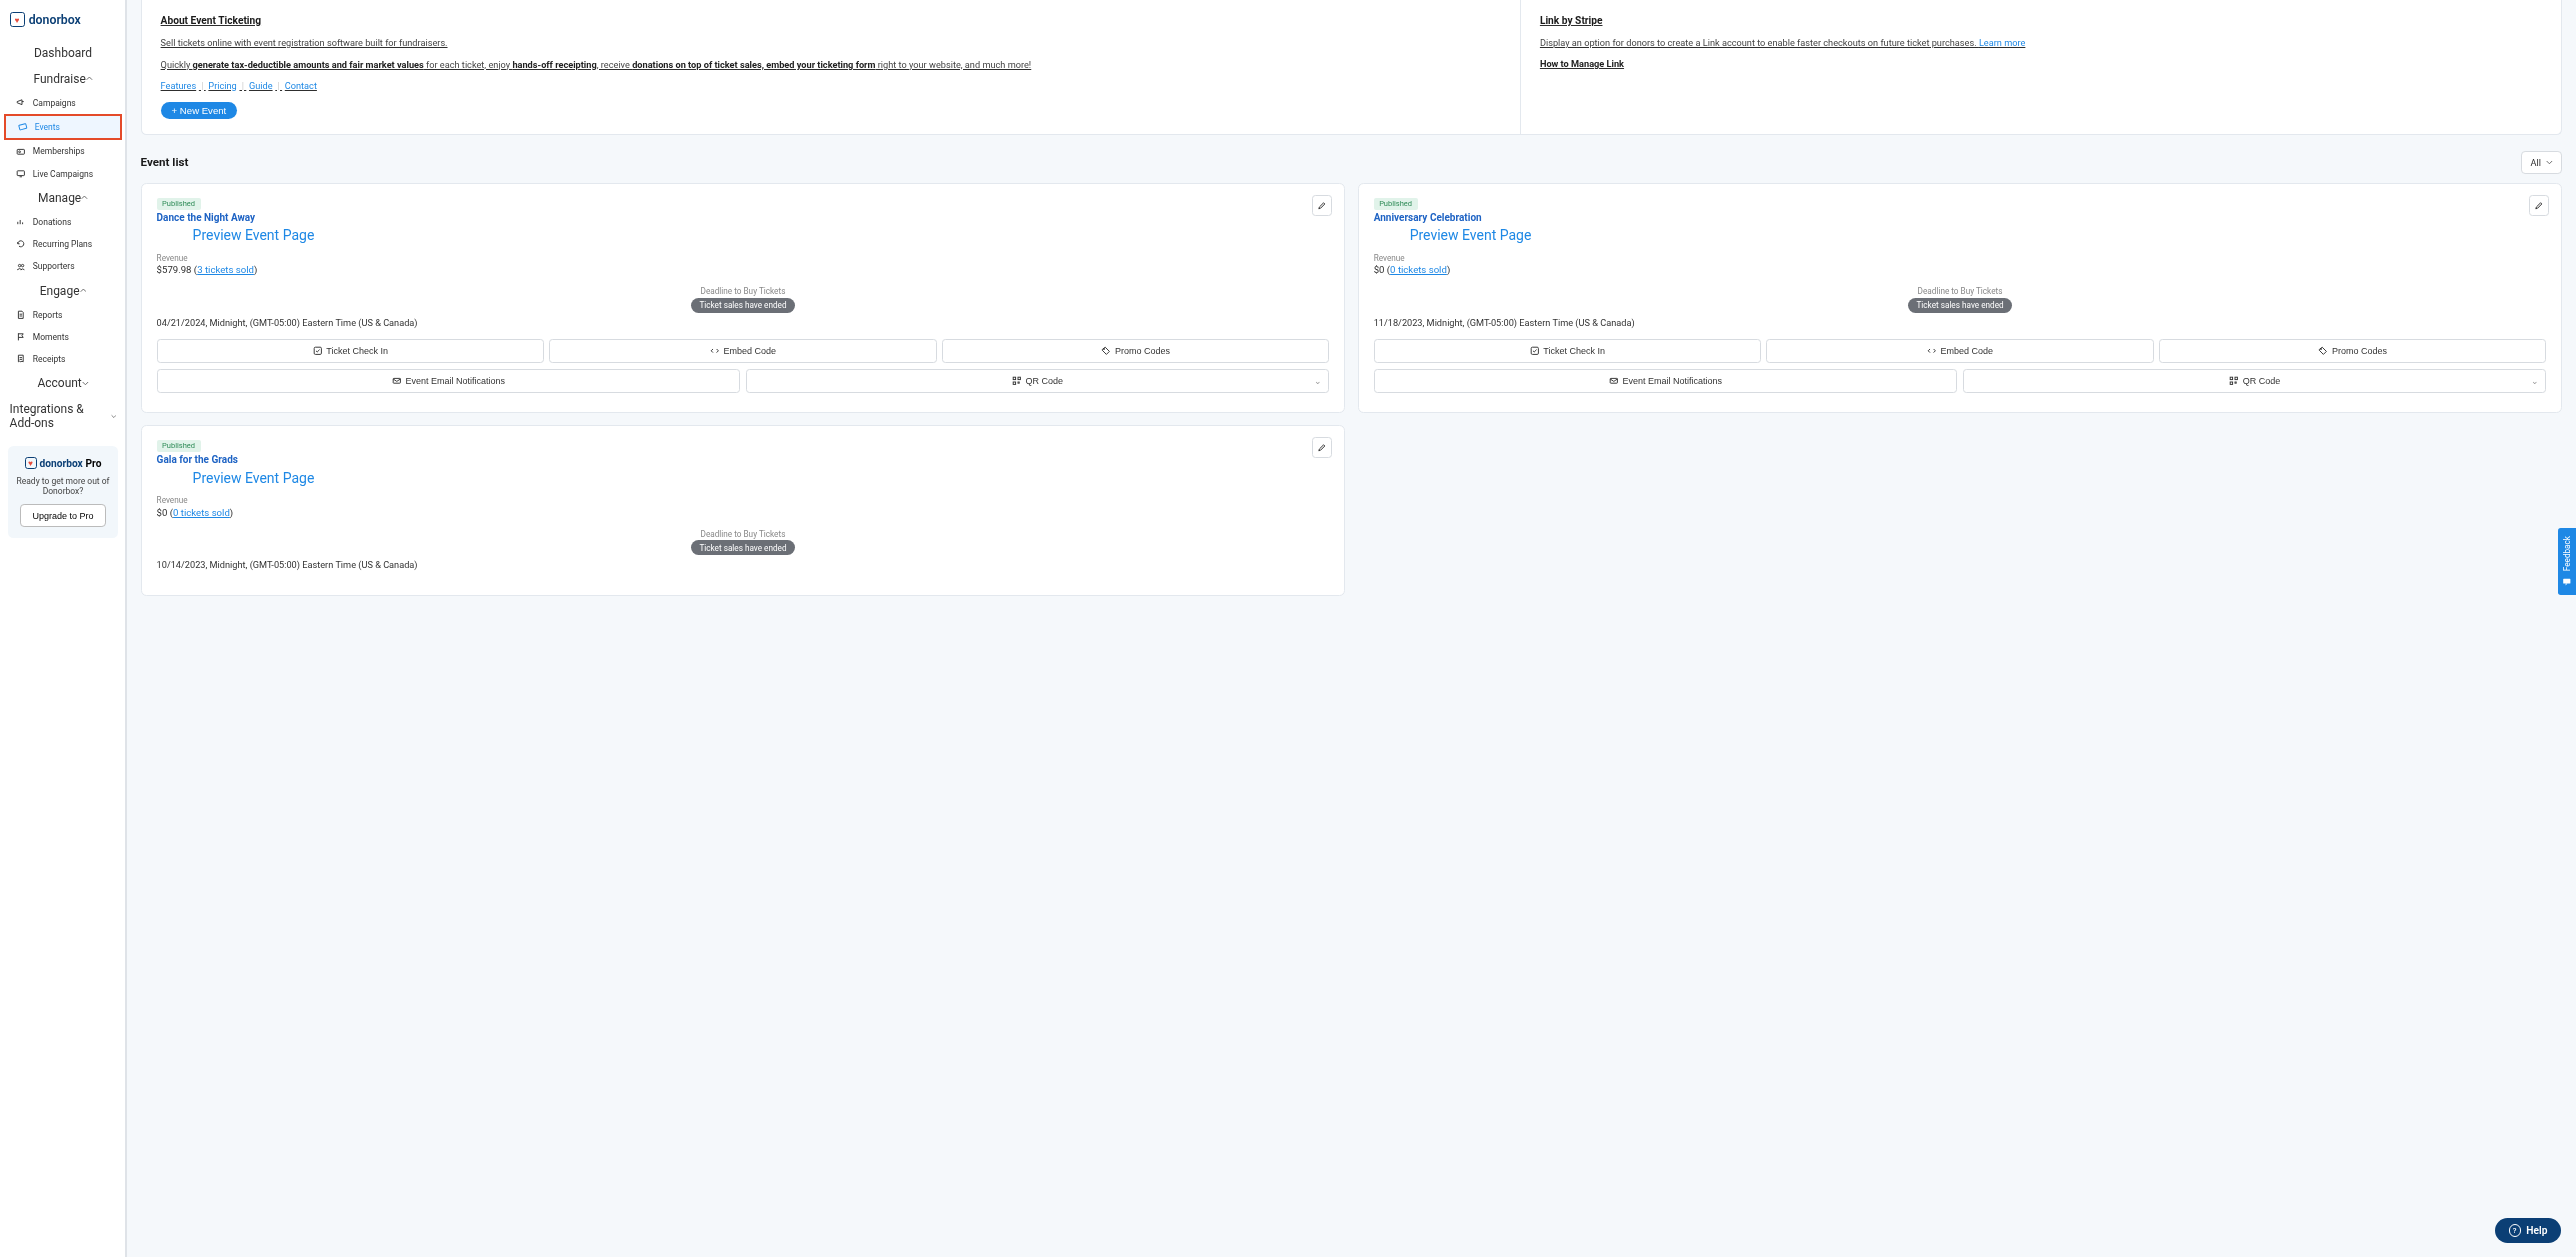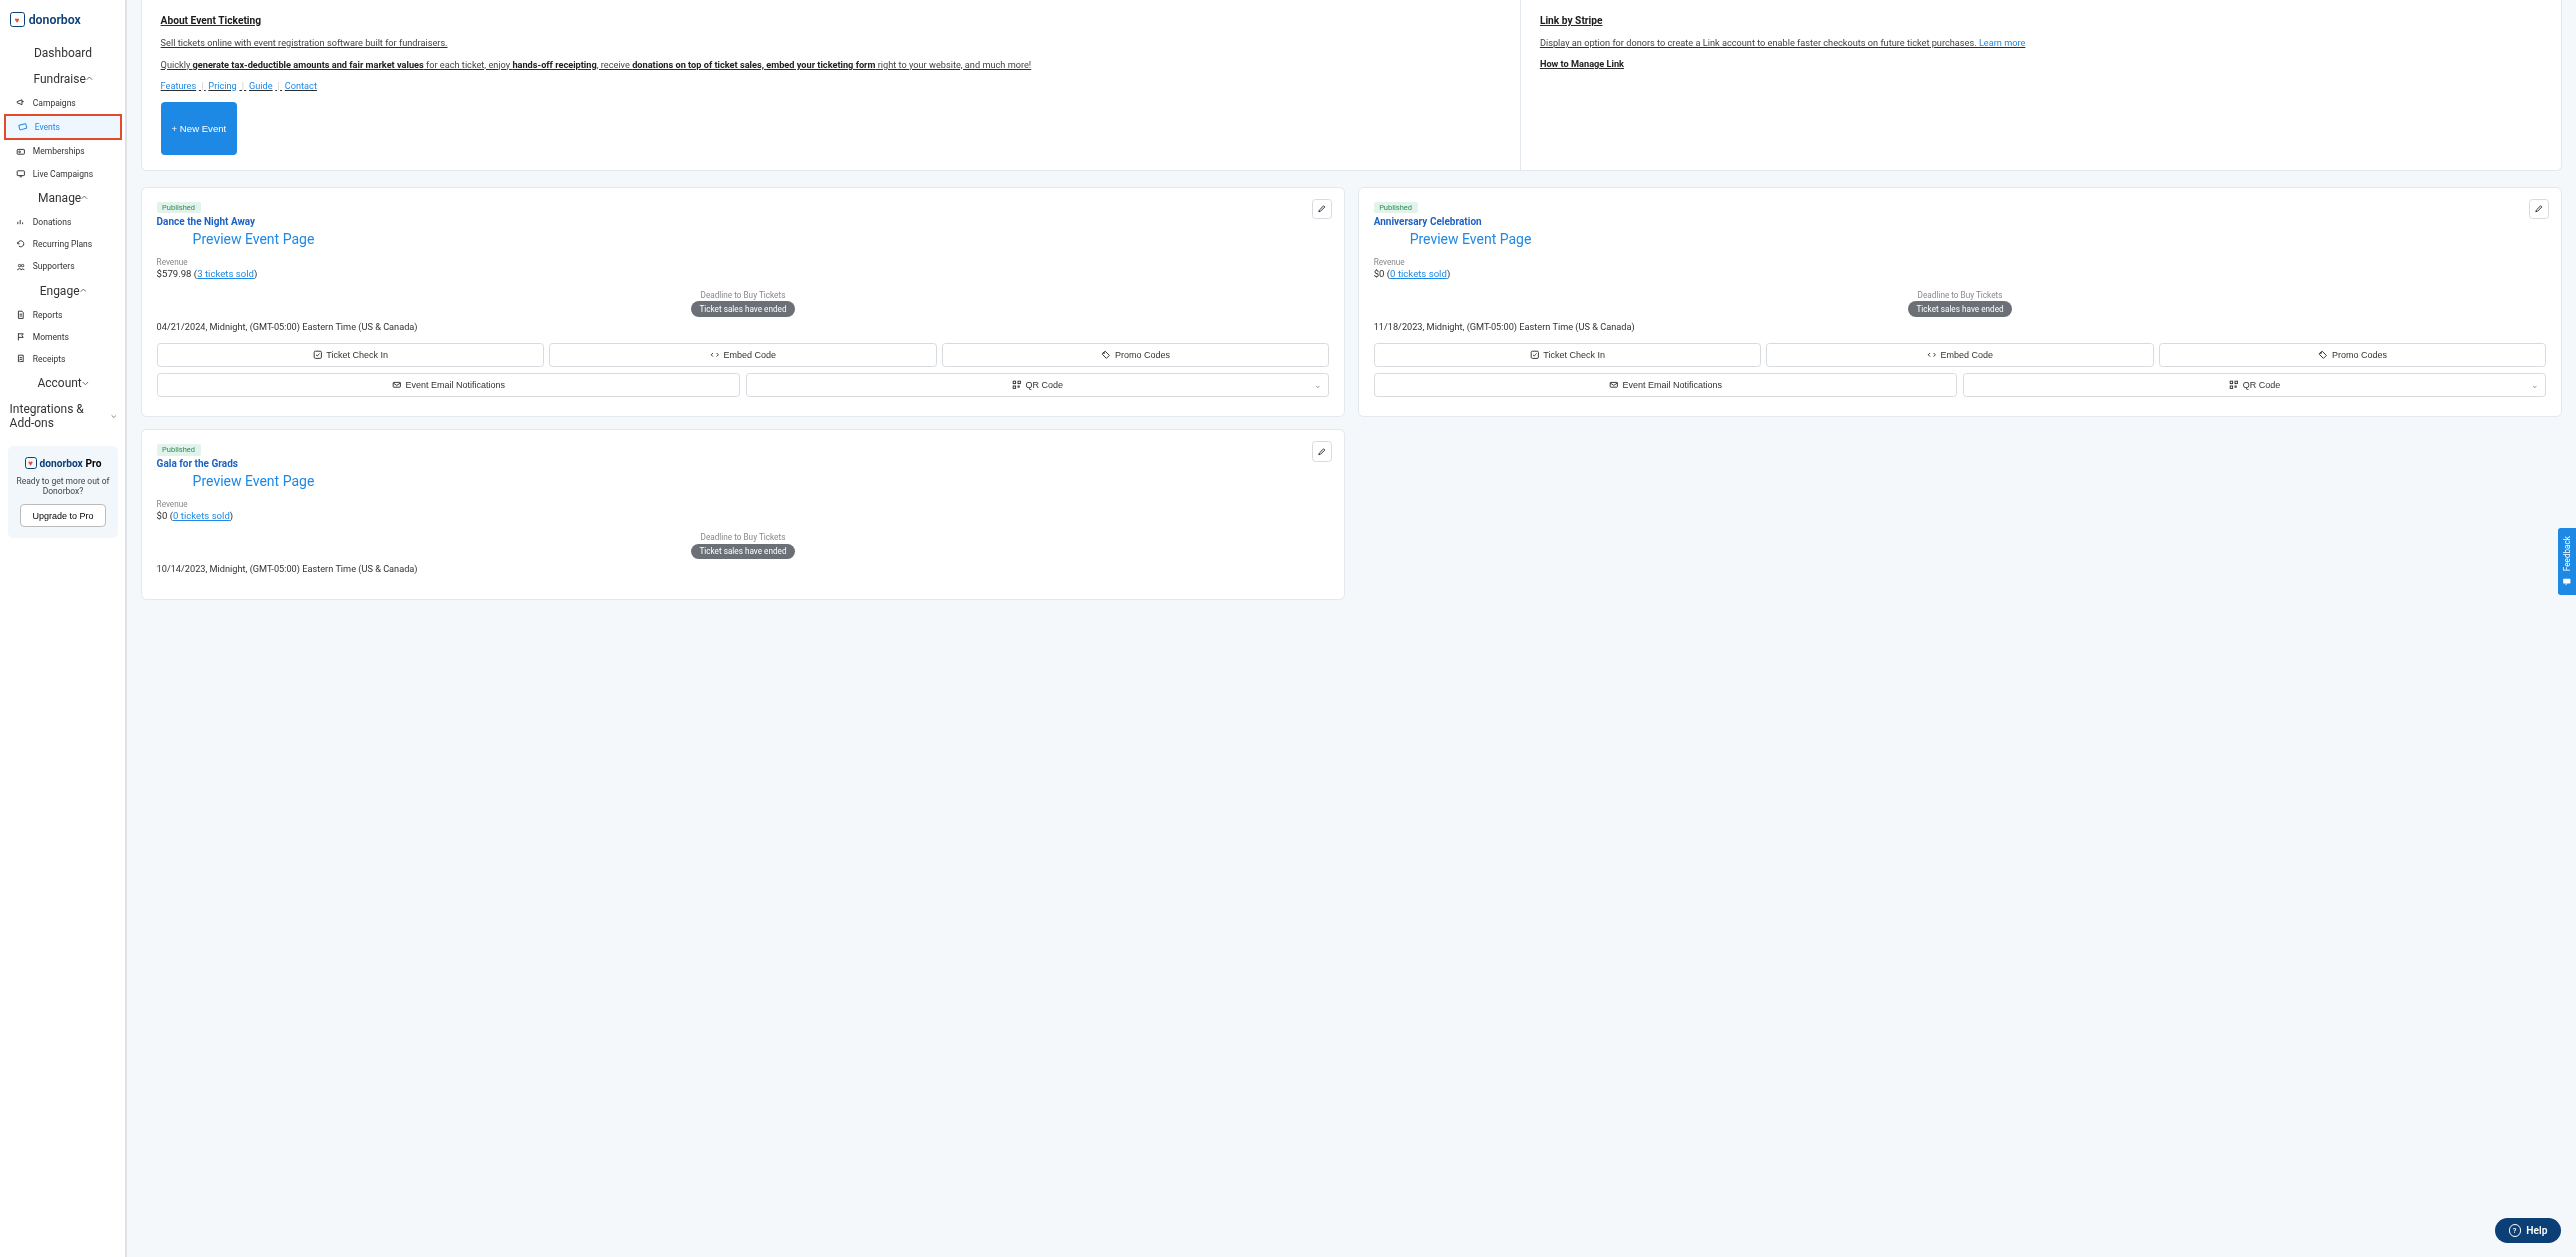--- a/index.html
+++ b/index.html
@@ -31,21 +31,21 @@
 .info-row-inner { display: flex; border: 0.7px solid #e3e8ee; border-top:0; border-radius: 0 0 5.5px 5.5px; background: #fff; width: 100%; text-decoration: underline;}
 .info-col { padding: 15px 19px; }
 .info-col.left { flex: 1; border-right: 0.7px solid #e3e8ee; }
 .info-col.right { width: 43%; }
 h3 { font-size: 10.2px; font-weight: 700; margin-bottom: 9.6px; color:#1a1a1a; }
 .para { font-size: 9.2px; color: #444; line-height: 1.5; margin-bottom: 8.2px; }
 .para b { color: #222; }
 .links-row { font-size: 9.2px; color: #ccc; margin-bottom: 11px; }
 .links-row a { margin: 0 2.7px; }
 .links-row a:first-child { margin-left: 0; }
-.btn-primary { background: #1e88e5; color: #fff; border: none; padding: 21px 11px; border-radius: 4px; font-size: 9.6px; cursor: pointer; }
+.btn-primary { background: #1e88e5; color: #fff; border: none; padding: 3px 11px; border-radius: 11px; font-size: 9.6px; cursor: pointer; }
 .sub-heading { font-size: 9.2px; font-weight: 700; color: #222; margin: 6.8px 0 8.2px; }
 
 
 .list-header { display: flex; justify-content: space-between; align-items: center; margin-bottom: 9.6px; }
 .list-header h2 { font-size: 11.6px; font-weight: 700; color:#1a1a1a;}
 .filter { background: #fff; border: 0.7px solid #d7dbe0; border-radius: 4.1px; padding: 4.8px 8.2px; font-size: 9.2px; display: flex; align-items: center; gap: 5.5px; cursor: pointer; }
 
 
 .event-grid { display: grid; grid-template-columns: 1fr 1fr; gap: 12.3px; }
 .event-card { background: #fff; border: 0.7px solid #e3e8ee; border-radius: 5.5px; padding: 13.6px 15px; position: relative; }
@@ -243,20 +243,29 @@
         <div class="info-col right">
           <h3>Link by Stripe</h3>
           <p class="para">
             <span>Display an option for donors to create a Link account to enable faster checkouts on future ticket purchases.  </span><a>Learn more</a>
           </p>
           <div class="sub-heading">How to Manage Link</div>
         </div>
       </div>
     </div>
 
+    <div class="list-header">
+      <h2>Event list</h2>
+      <div class="filter">
+        <span>All</span>
+        <svg class="chev" viewBox="0 0 10 10">
+            <path d="M1 3 L5 7 L9 3" stroke="#666" fill="none" stroke-width="1.4"></path>
+          </svg>
+      </div>
+    </div>
 
     <div class="event-grid">
 
       <div class="event-card">
         <div class="edit-btn">
           <svg class="ico-svg" viewBox="0 0 16 16">
               <path d="M11 3 L13 5 L6 12 L3 13 L4 10 Z"></path>
             </svg>
         </div>
         <span class="badge-published">Published</span>

